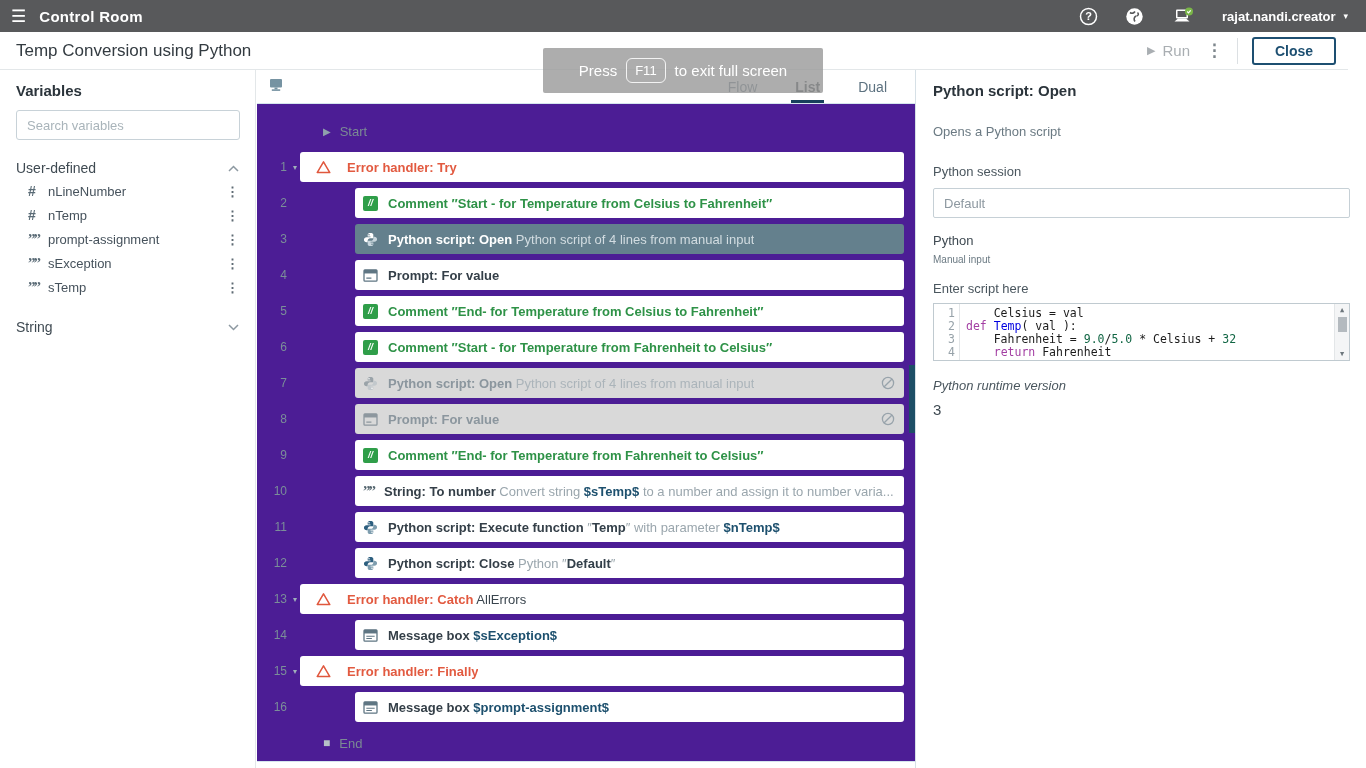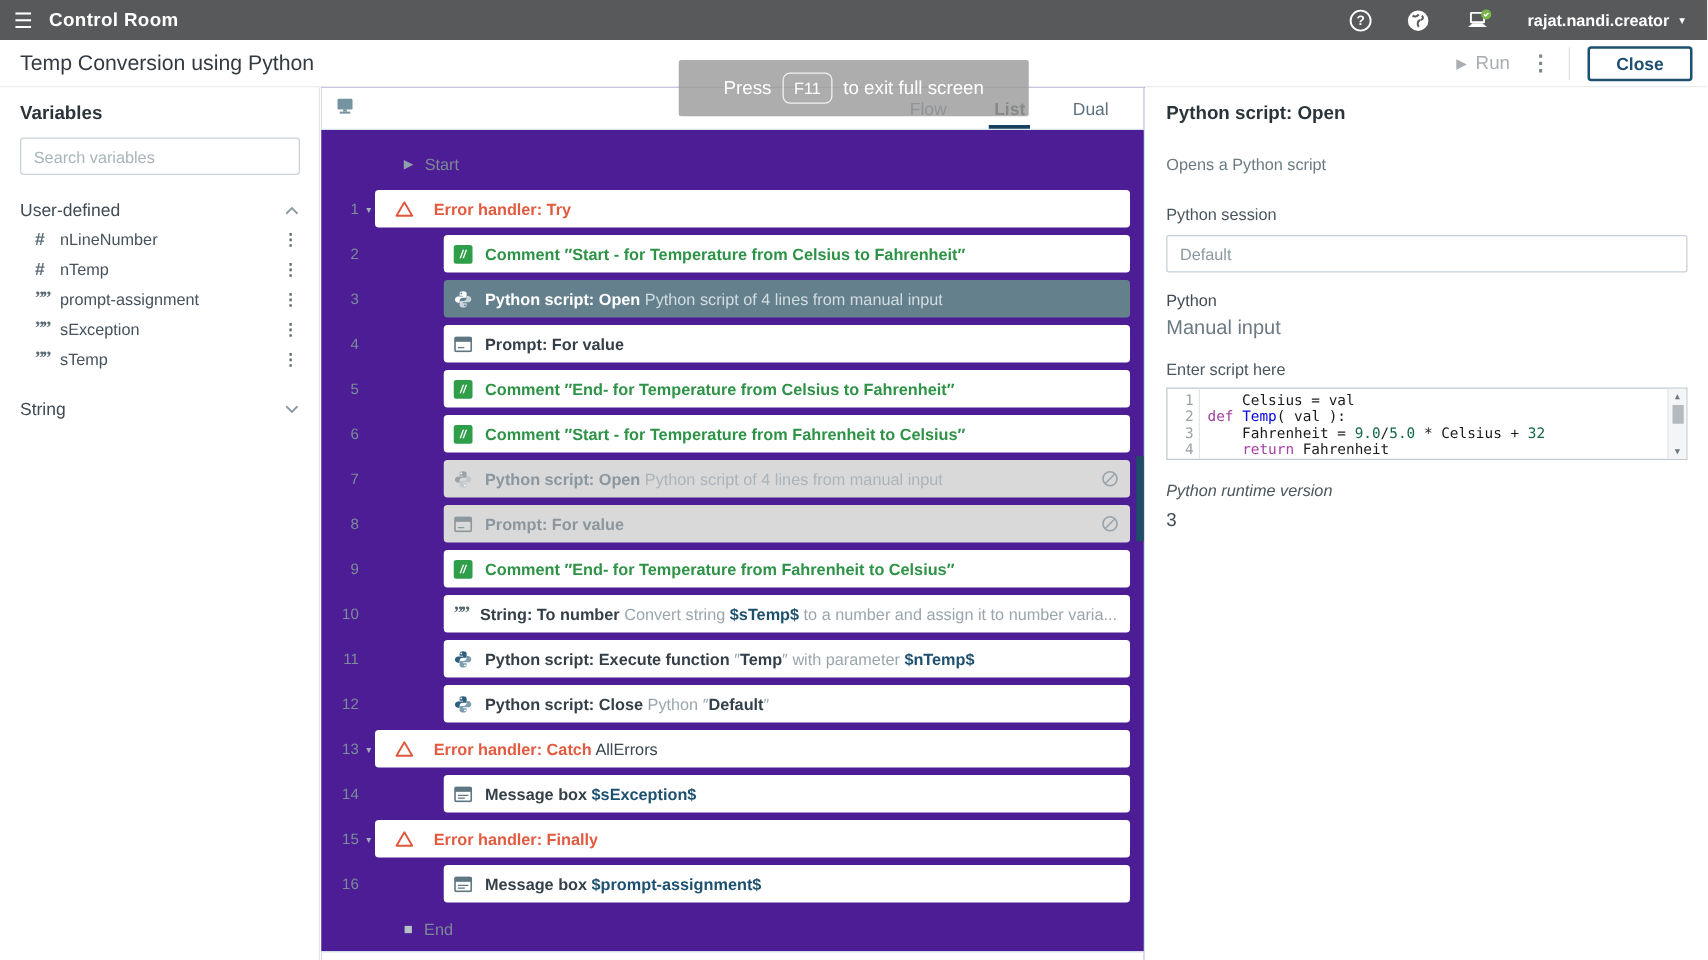--- a/index.html
+++ b/index.html
@@ -11,21 +11,21 @@
   .topbar { position:absolute; top:0; left:0; right:0; height:32px; background:#58595b; display:flex; align-items:center; color:#fff; }
   .hamburger { margin-left:11px; font-size:17px; line-height:1; cursor:pointer; }
   .app-title { margin-left:13px; font-size:15px; font-weight:700; letter-spacing:.3px; }
   .top-right { margin-left:auto; display:flex; align-items:center; gap:27px; margin-right:18px; }
   .top-ic { display:flex; align-items:center; cursor:pointer; }
   .user-menu { display:flex; align-items:center; gap:8px; cursor:pointer; }
   .username { font-size:13px; font-weight:700; }
   .caret { font-size:9px; }
 
   
-  .subheader { position:absolute; top:32px; left:0; right:0; height:38px; background:#fff; border-bottom:1px solid #e3e7e9; display:flex; align-items:center; }
+  .subheader { position:absolute; top:32px; left:0; right:18px; height:38px; background:#fff; border-bottom:1px solid #e3e7e9; display:flex; align-items:center; }
   .page-title { margin-left:16px; font-size:17px; color:#333b41; }
   .sub-actions { margin-left:auto; display:flex; align-items:center; margin-right:12px; }
   .run-btn { display:flex; align-items:center; gap:7px; color:#a9aeb2; font-size:15px; cursor:default; }
   .run-play { font-size:11px; color:#a9aeb2; }
   .kebab { margin:0 14px 0 16px; color:#7d868c; font-size:17px; font-weight:700; cursor:pointer; }
   .vdivider { width:1px; height:26px; background:#dcе0e3; background:#dce0e3; }
   .close-btn { margin-left:14px; width:84px; height:28px; border:2px solid #1d4f71; border-radius:3px; background:#fff; color:#1d4f71; font-weight:700; font-size:14px; font-family:inherit; cursor:pointer; }
 
   
   .toast { position:absolute; left:543px; top:48px; width:280px; height:45px; background:rgba(155,155,155,.82); border-radius:2px; display:flex; align-items:center; justify-content:center; gap:9px; color:#fff; font-size:15px; z-index:50; pointer-events:none; }
@@ -84,21 +84,21 @@
   .vthumb { position:absolute; right:0; top:295px; width:6px; height:68px; background:#1d4e66; z-index:5; }
   .hscroll { position:absolute; bottom:0; left:0; right:0; height:7px; background:#fff; border-top:1px solid #d5e5ed; }
 
   
   .right-panel { position:absolute; top:70px; bottom:0; left:917px; right:0; background:#fff; padding:0 16px; }
   .dp-title { margin-top:12px; font-size:15px; font-weight:700; color:#2b343b; }
   .dp-sub { margin-top:25px; font-size:13px; color:#6b7a83; }
   .dp-label { margin-top:25px; font-size:13px; color:#4a565e; }
   .dp-input { display:block; margin-top:9px; width:417px; height:30px; border:1px solid #c6d0d6; border-radius:2px; padding:0 10px; font-size:13px; color:#8d98a0; font-family:inherit; }
   .dp-label2 { margin-top:15px; font-size:13px; color:#3f4a52; }
-  .dp-value { margin-top:6px; font-size:16px; color:#6b7a83; }
+  .dp-value { margin-top:6px; font-size:10px; color:#6b7a83; }
   .code-editor { margin-top:7px; width:417px; height:58px; border:1px solid #c0cad0; background:#fff; display:flex; font-family:"DejaVu Sans Mono", monospace; font-size:11.5px; }
   .code-gutter { flex:none; width:26px; padding:3px 4px 0 0; text-align:right; color:#97a2a9; border-right:1px solid #e3e6e8; line-height:13px; }
   .code-body { flex:1; padding:3px 0 0 6px; line-height:13px; overflow:hidden; }
   .cm-kw { color:#a33ea3; }
   .cm-fn { color:#0000e0; }
   .cm-num { color:#116644; }
   .cm-pl { color:#1b1b1b; }
   .code-scrollbar { flex:none; width:15px; background:#f4f5f6; border-left:1px solid #e3e6e8; display:flex; flex-direction:column; align-items:center; }
   .sb-arrow { font-size:7px; color:#6e777d; height:12px; display:flex; align-items:center; cursor:pointer; }
   .sb-thumb { width:9px; height:15px; background:#b4babf; margin-top:1px; cursor:pointer; }

